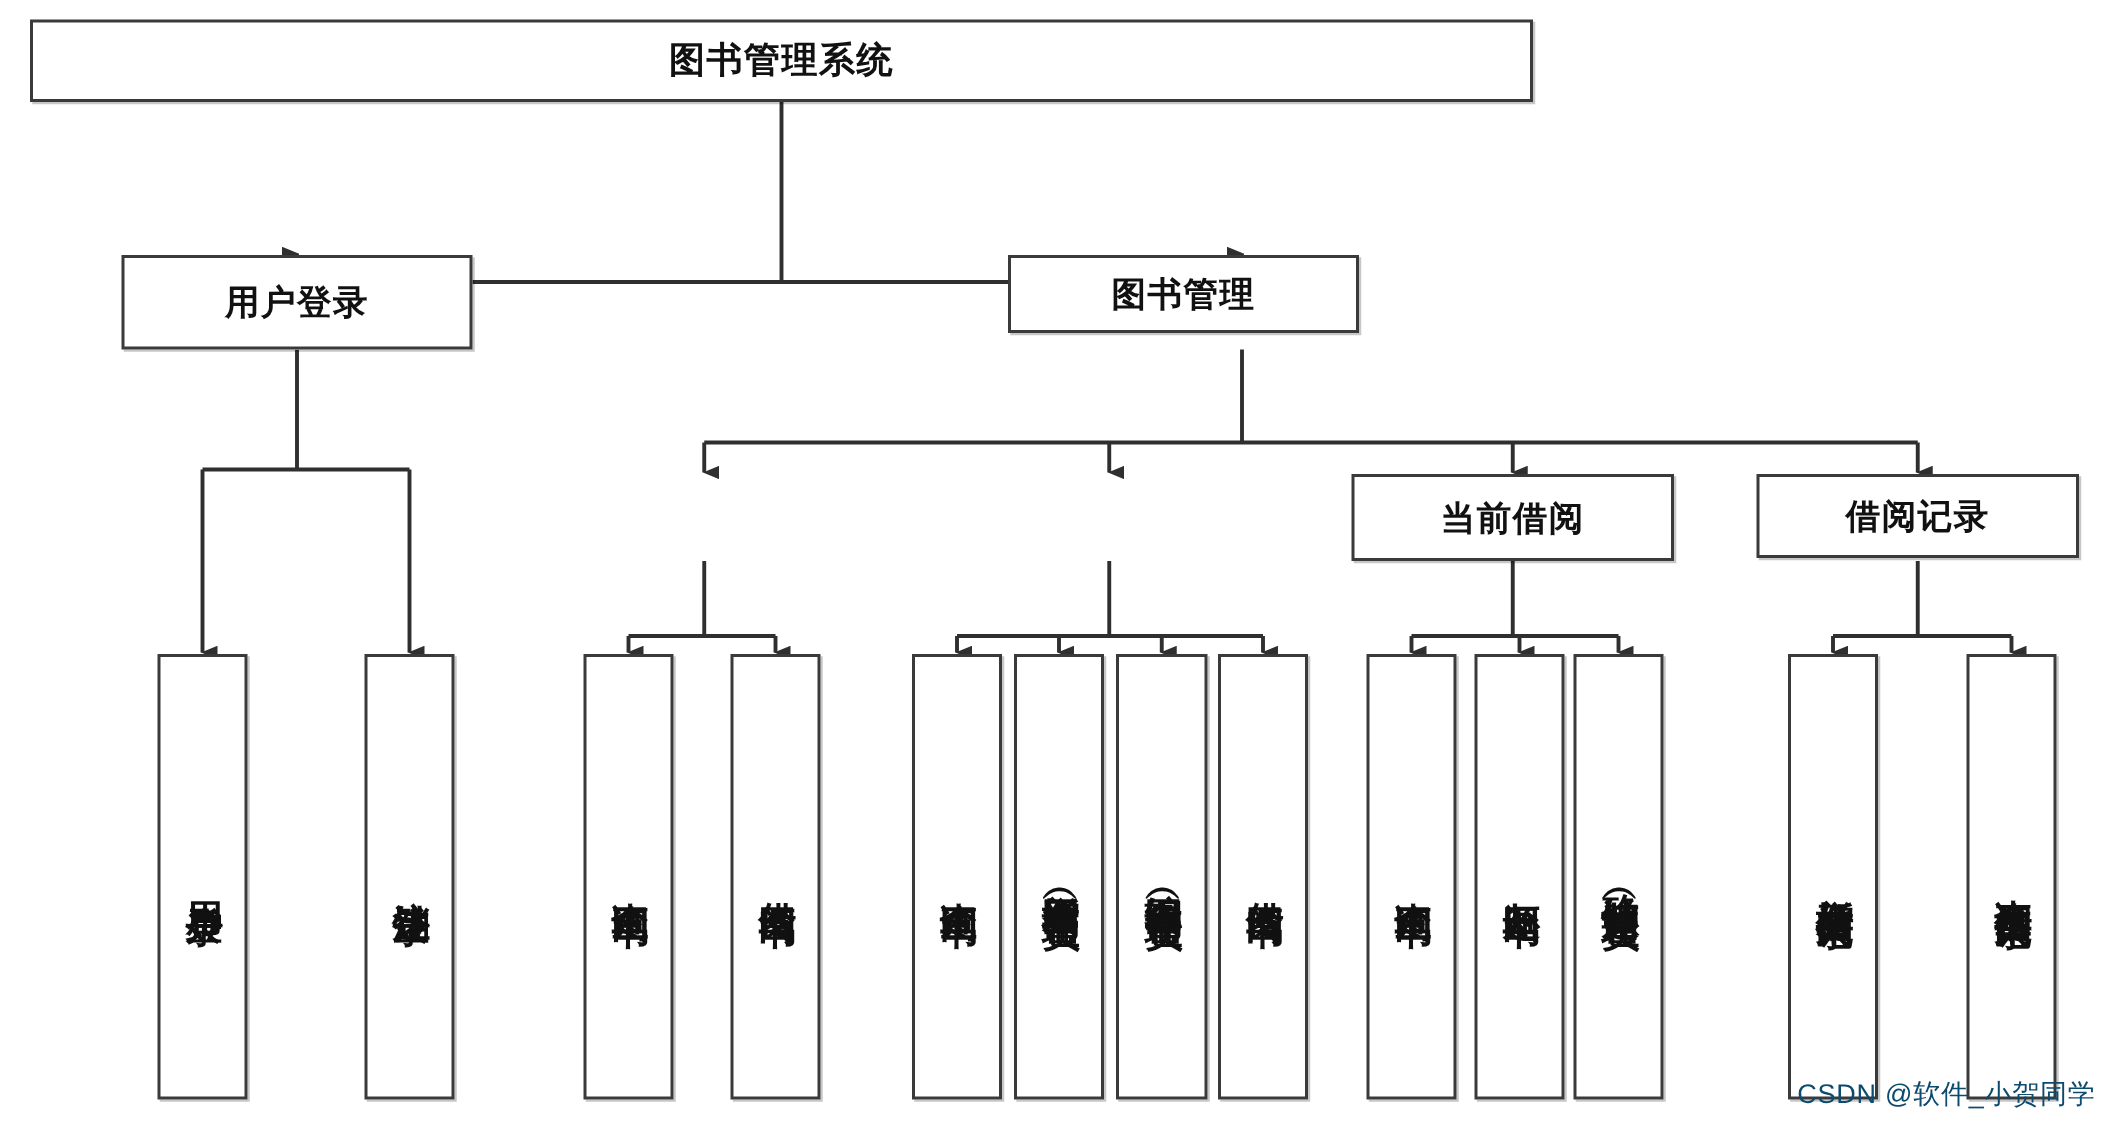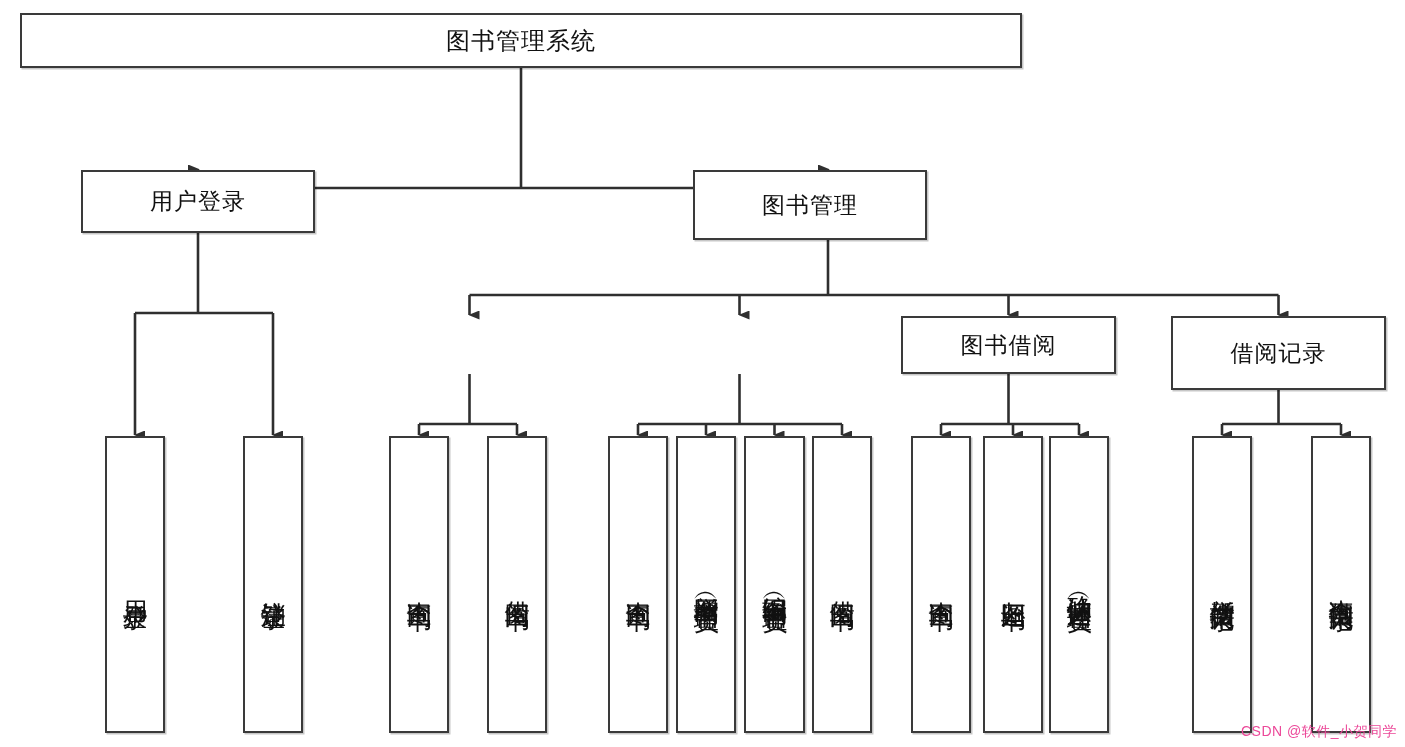--- a/index.html
+++ b/index.html
@@ -22,20 +22,21 @@
     align-items:center;
     justify-content:center;
     box-shadow:1.5px 1.5px 0 rgba(0,0,0,0.22);
   }
   .node .lbl{
     font-size:23px;
     line-height:1.25;
     letter-spacing:1px;
     white-space:nowrap;
     color:#111;
+    font-weight:bold;
   }
   .node.root .lbl{font-size:24px;}
 
   
   .node.vert{
     align-items:center;
     justify-content:center;
     overflow:hidden;
   }
   .node.vert .lbl{
@@ -45,22 +46,22 @@
     line-height:1.18;
     letter-spacing:2px;
     white-space:nowrap;
     transform:none;
   }
 
   #watermark{
     position:absolute;
     right:8px;
     bottom:6px;
-    font-size:14px;
-    color:#ec4899;
+    font-size:18px;
+    color:#0c4a6e;
     letter-spacing:0.5px;
     white-space:nowrap;
     pointer-events:none;
   }
 </style>
 </head>
 <body>
 
 <div id="diagram">
 
@@ -107,28 +108,28 @@
       </g>
   </svg>
 
   <div class="node root" style="left: 20px; top: 13px; width: 1002px; height: 55px;">
     <span class="lbl">图书管理系统</span>
   </div>
 
   <div class="node" style="left: 81px; top: 170px; width: 234px; height: 63px;">
     <span class="lbl">用户登录</span>
   </div>
-  <div class="node" style="left: 693px; top: 170px; width: 234px; height: 70px;">
+  <div class="node" style="left: 672px; top: 170px; width: 234px; height: 52px;">
     <span class="lbl">图书管理</span>
   </div>
 
   <div class="node" style="left: 901px; top: 316px; width: 215px; height: 58px;">
-    <span class="lbl">图书借阅</span>
+    <span class="lbl">当前借阅</span>
   </div>
-  <div class="node" style="left: 1171px; top: 316px; width: 215px; height: 74px; text-align: right;">
+  <div class="node" style="left: 1171px; top: 316px; width: 215px; height: 56px; text-align: right;">
     <span class="lbl">借阅记录</span>
   </div>
 
   <div class="node vert" style="left: 105px; top: 436px; width: 60px; height: 297px;">
     <span class="lbl">用户登录</span>
   </div>
   <div class="node vert" style="left: 243px; top: 436px; width: 60px; height: 297px;">
     <span class="lbl">注销登录</span>
   </div>
 

